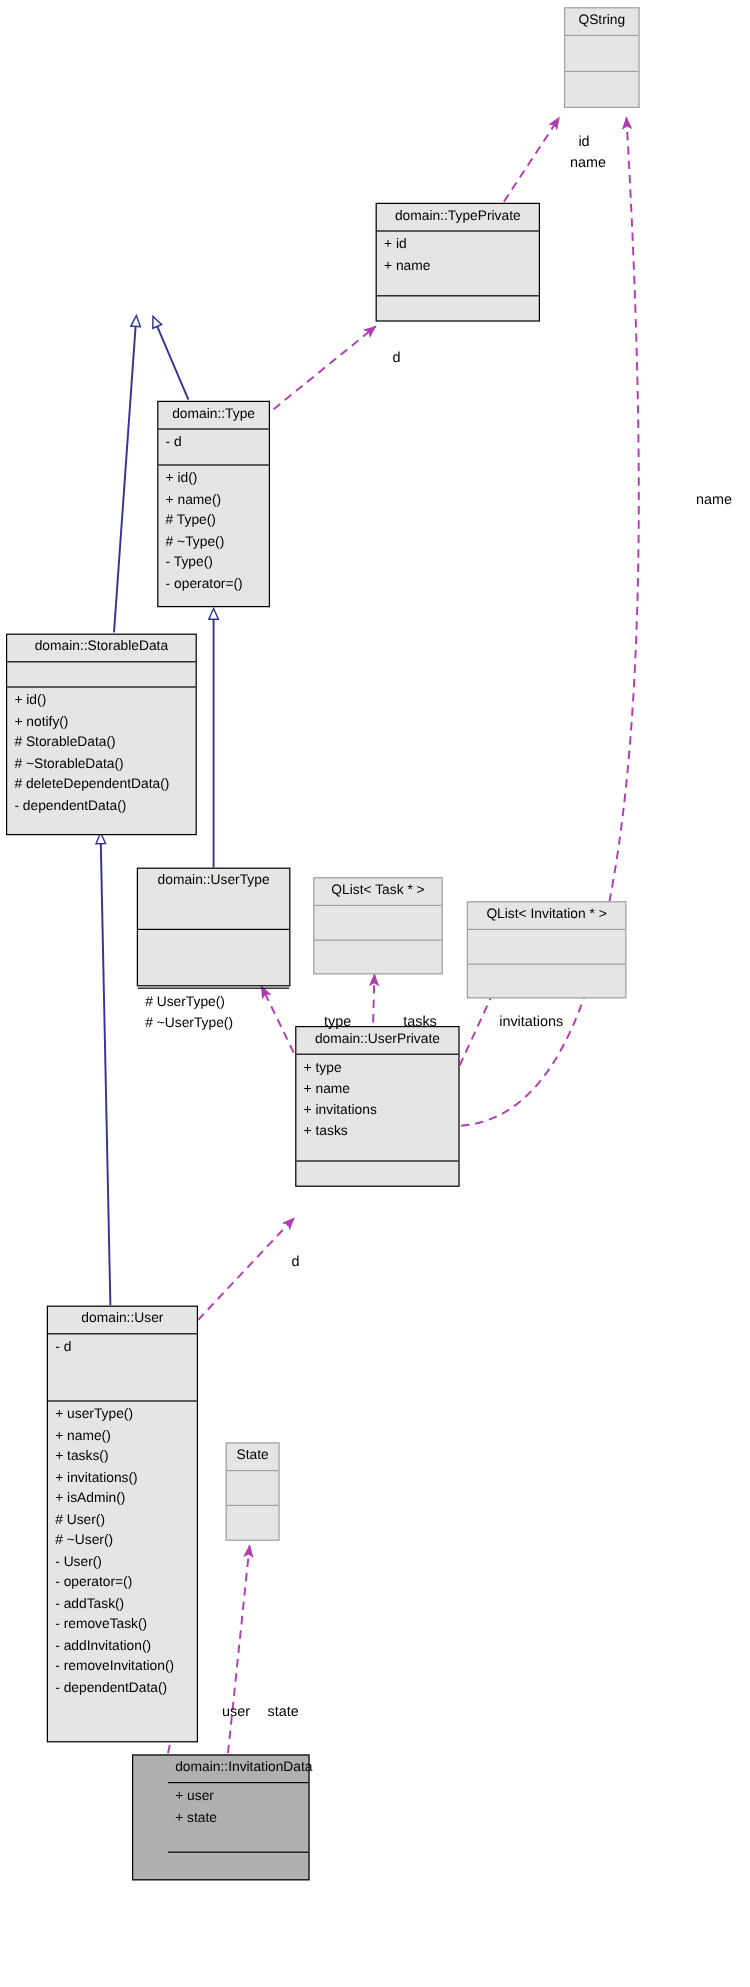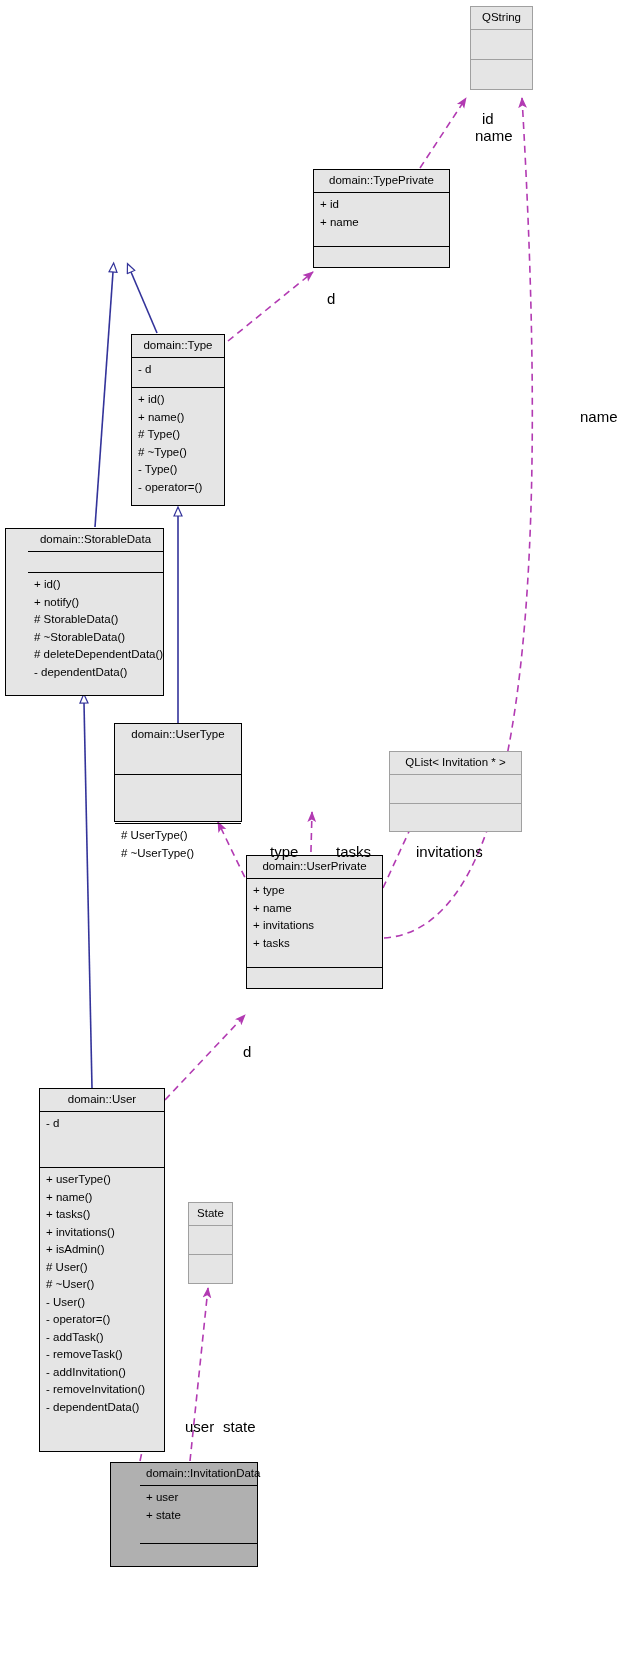--- a/index.html
+++ b/index.html
@@ -65,21 +65,21 @@
     line-height: 17.5px;
     flex: 1 1 auto;
     min-height: 13px;
   }
   .row .member {
     display: block;
     white-space: nowrap;
   }
   .edge-label {
     position: absolute;
-    font-size: 15px;
+    font-size: 12px;
     color: #000000;
     white-space: nowrap;
     line-height: 13px;
     padding-left: 27px;
   }
 </style>
 </head>
 <body>
 
 <div id="diagram">
@@ -171,21 +171,21 @@
     <div class="row">
       <span class="member">+ id()</span>
       <span class="member">+ name()</span>
       <span class="member"># Type()</span>
       <span class="member"># ~Type()</span>
       <span class="member">- Type()</span>
       <span class="member">- operator=()</span>
     </div>
   </div>
 
-  <div class="node bold" style="left:5px; top:528px; width:159px; height:168px;padding-left:22px;">
+  <div class="node bold" style="left:5px; top:528px; width:159px; height:168px;">
     <div class="title">domain::StorableData</div>
     <div class="row"></div>
     <div class="row">
       <span class="member">+ id()</span>
       <span class="member">+ notify()</span>
       <span class="member"># StorableData()</span>
       <span class="member"># ~StorableData()</span>
       <span class="member"># deleteDependentData()</span>
       <span class="member">- dependentData()</span>
     </div>
@@ -193,20 +193,25 @@
 
   <div class="node bold" style="left:114px; top:723px; width:128px; height:99px;gap:28px;">
     <div class="title">domain::UserType</div>
     <div class="row"></div>
     <div class="row">
       <span class="member"># UserType()</span>
       <span class="member"># ~UserType()</span>
     </div>
   </div>
 
+  <div class="node plain" style="left:261px; top:731px; width:108px; height:81px;">
+    <div class="title">QList&lt; Task * &gt;</div>
+    <div class="row"></div>
+    <div class="row"></div>
+  </div>
 
   <div class="node plain" style="left:389px; top:751px; width:133px; height:81px;">
     <div class="title">QList&lt; Invitation * &gt;</div>
     <div class="row"></div>
     <div class="row"></div>
   </div>
 
   <div class="node bold" style="left:246px; top:855px; width:137px; height:134px;">
     <div class="title">domain::UserPrivate</div>
     <div class="row">

